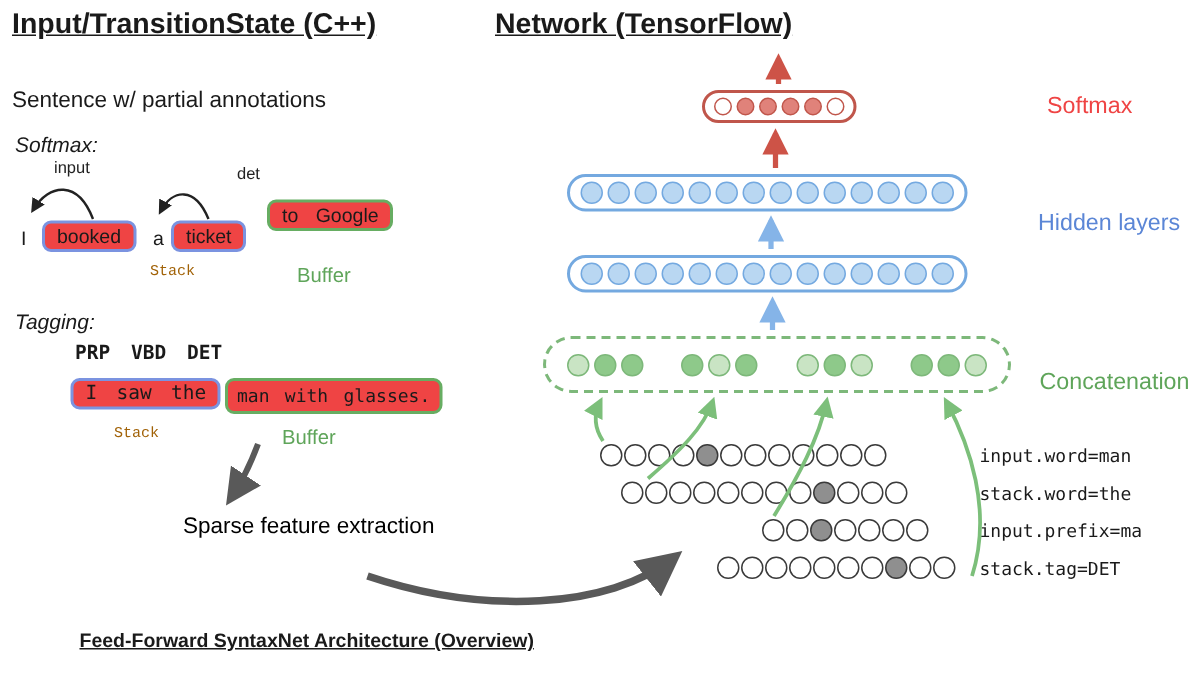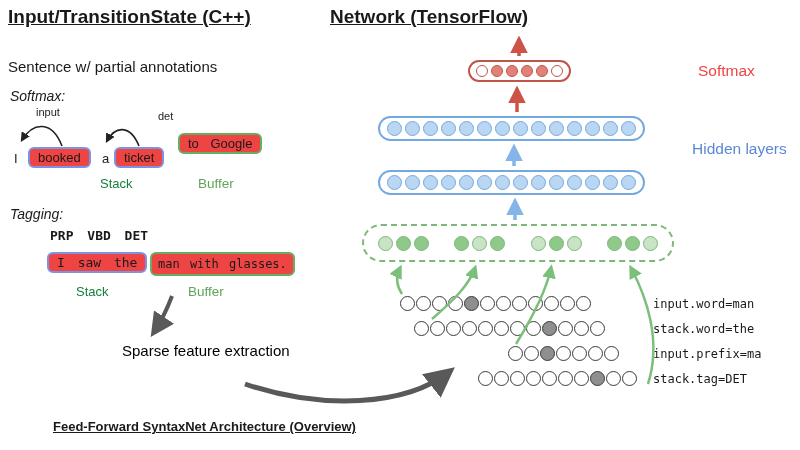--- a/index.html
+++ b/index.html
@@ -10,21 +10,21 @@
   .title{font-size:19px;font-weight:600;text-decoration:underline;white-space:nowrap;}
   .subtitle{font-size:15px;}
   .sect{font-size:14px;font-style:italic;}
   .mono{font-family:"DejaVu Sans Mono",monospace;}
   .arclbl{font-size:11px;color:#222;}
   .word{font-size:13px;white-space:nowrap;}
   .wbox{position:absolute;border:2px solid;border-radius:6px;padding:1px 8px;font-size:13px;
         background:#ef4444;white-space:nowrap;}
   .b-blue{border-color:#7b93e0;}
   .b-green{border-color:#67ad62;}
-  .lbl-blue{color:#15803d;font-size:13px;}
+  .lbl-blue{color:#a16207;font-size:10px;font-family:Liberation Mono, monospace;}
   .lbl-green{color:#5fa55a;font-size:13.5px;}
   .postags{font-size:13px;font-weight:bold;word-spacing:6px;}
   .ws1{word-spacing:5px;font-size:13px;text-align:right;}
   .ws2{word-spacing:3px;font-size:12px;padding:3px 6px;}
   .sparse{font-size:15px;color:#000000;}
   .footer{font-size:13px;font-weight:700;text-decoration:underline;margin-left:45px;}
   .sidelabel{position:absolute;font-size:15.5px;white-space:nowrap;}
   .red{color:#ef4444;}
   .blue{color:#5b86d6;}
   .circ{display:inline-block;border-radius:50%;flex:none;}
@@ -139,20 +139,21 @@
       <span class="circ c-e lt"></span>
     </div>
   <div class="egroup">
       <span class="circ c-e dk"></span>
       <span class="circ c-e dk"></span>
       <span class="circ c-e lt"></span>
     </div>
 </div>
 <div class="embedlbl" style="left:678px;top:226px">
   <br>
+  <span>Concatenation</span>
 </div>
 
 <div class="featrow" style="left:400px;top:296px">
     <span class="circ c-f"></span>
     <span class="circ c-f"></span>
     <span class="circ c-f"></span>
     <span class="circ c-f"></span>
     <span class="circ c-f on"></span>
     <span class="circ c-f"></span>
     <span class="circ c-f"></span>

